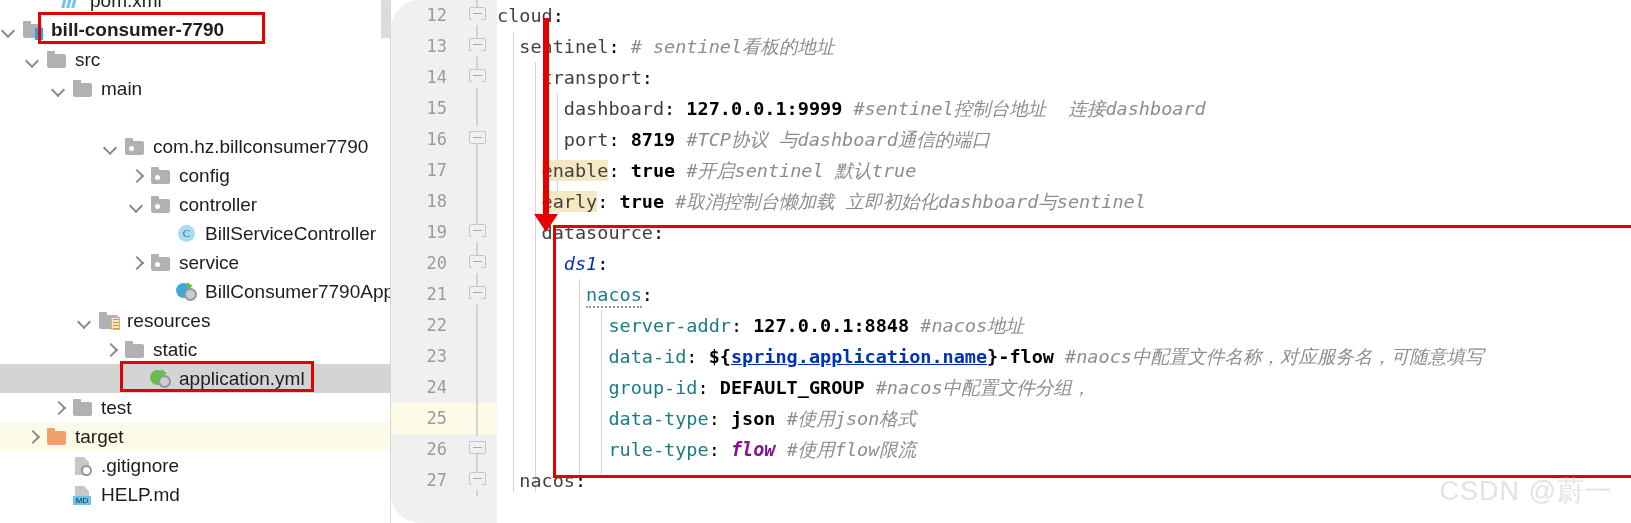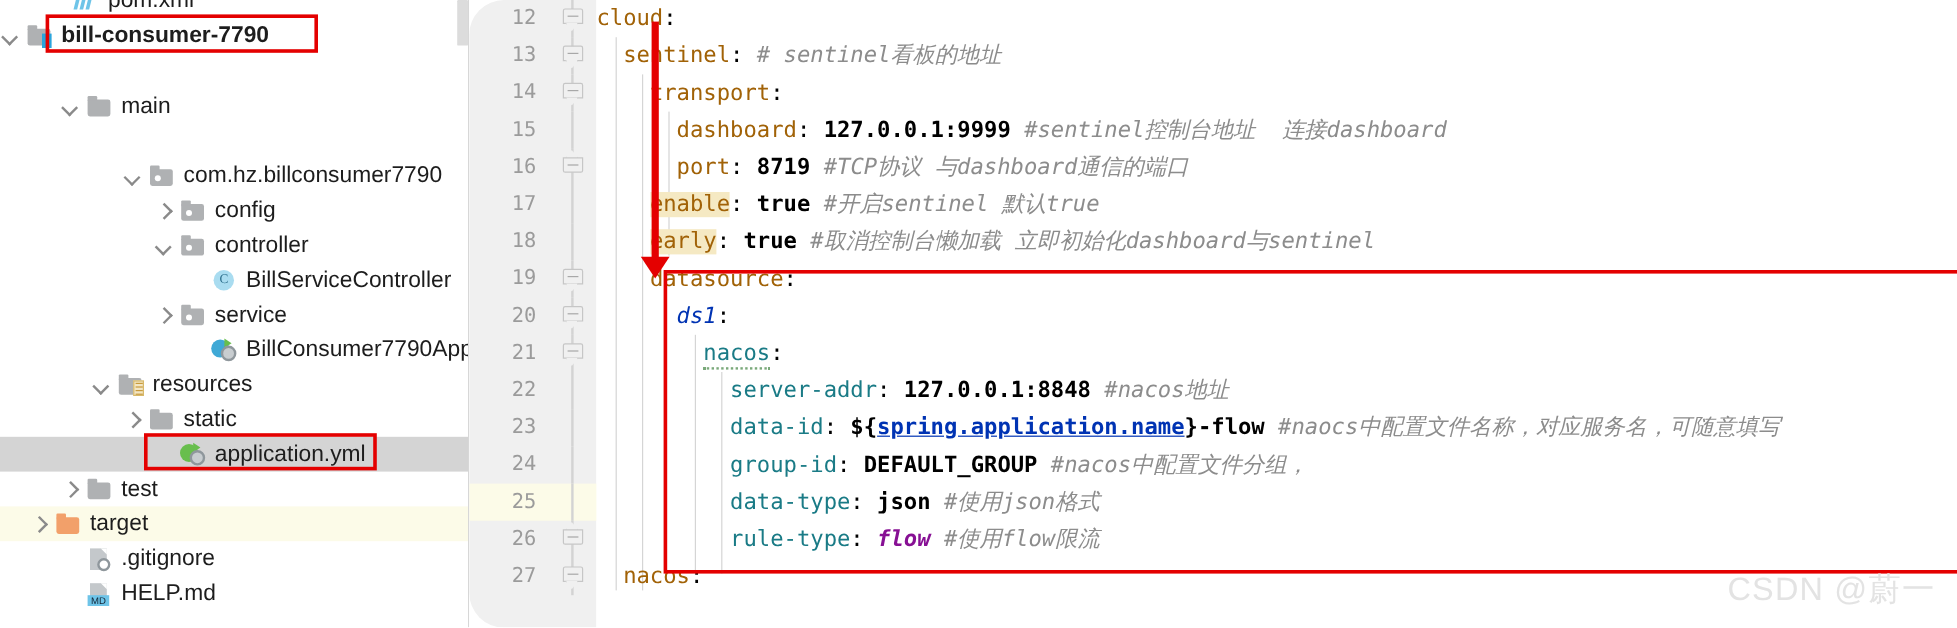--- a/index.html
+++ b/index.html
@@ -346,21 +346,21 @@
     white-space: pre;
     font-family: "DejaVu Sans Mono", monospace;
     font-size: 18.5px;
     color: #000000;
   }
   .hl-row {
     position: absolute;
     left: 0; width: 100%; height: 31px;
     background: #fcfbe8;
   }
-  .k   { color: #a16207; }          
+  .k   { color: #404040; }          
   .kt  { color: #1a7b86; }          
   .ki  { color: #0033b3; font-style: italic; }
   .v   { color: #000000; font-weight: bold; }
   .vp  { color: #871094; font-style: italic; font-weight: bold; }
   .cm  { color: #8c8c8c; font-style: italic; }
   .pl  { color: #000000; }
   .lnk { color: #0033b3; text-decoration: underline; font-weight: bold; }
   .hlkey { background: #f5e9c3; }
   .wavy {
     border-bottom: 2px dotted #7aa97a;
@@ -423,20 +423,26 @@
 
     <div class="tree-row" style="top:15px">
       <span style="width:0px;flex:0 0 0px"></span>
       <span class="twisty down"></span>
       <span class="ic folder module" style="margin-left:3px">
           <span class="badge"></span>
         </span>
       <span class="tree-label bold">bill-consumer-7790</span>
     </div>
 
+    <div class="tree-row" style="top:45px">
+      <span style="width:24px;flex:0 0 24px"></span>
+      <span class="twisty down"></span>
+      <span class="ic folder" style="margin-left:3px"></span>
+      <span class="tree-label">src</span>
+    </div>
 
     <div class="tree-row" style="top:74px">
       <span style="width:50px;flex:0 0 50px"></span>
       <span class="twisty down"></span>
       <span class="ic folder" style="margin-left:3px"></span>
       <span class="tree-label">main</span>
     </div>
 
 
     <div class="tree-row" style="top:132px">

